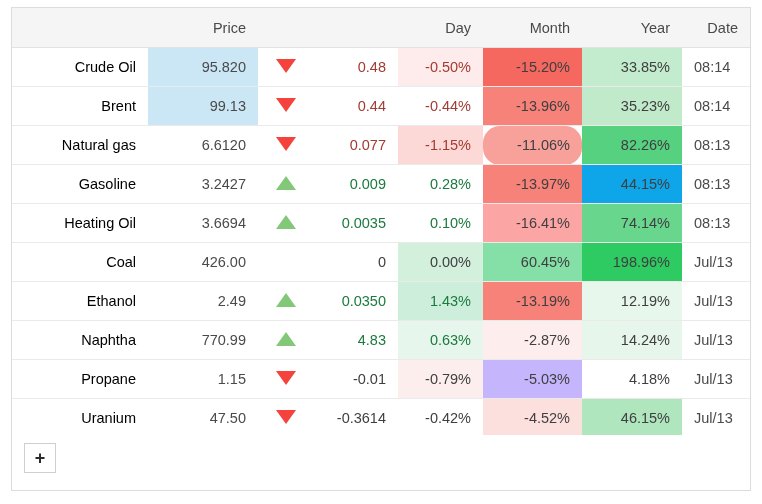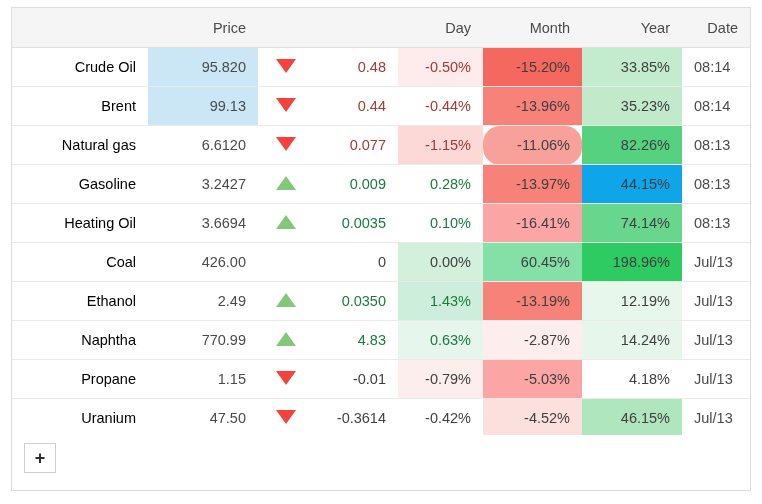--- a/index.html
+++ b/index.html
@@ -224,21 +224,21 @@
             <td class="month dark" style="background: rgb(253, 238, 237); padding-left: 16px;">-2.87%</td>
             <td class="year dark" style="background: rgb(230, 246, 235);">14.24%</td>
             <td class="date">Jul/13</td>
           </tr>
           <tr>
             <td class="name">Propane</td>
             <td class="price">1.15</td>
             <td class="arrow"><span class="tri down"></span></td>
             <td class="chg neu">-0.01</td>
             <td class="day neu" style="background: rgb(252, 238, 237);">-0.79%</td>
-            <td class="month dark" style="background: #fca5a5;">-5.03%</td>
+            <td class="month dark" style="background: #c4b5fd;">-5.03%</td>
             <td class="year dark" style="background: rgb(255, 255, 255); padding-left: 16px;">4.18%</td>
             <td class="date">Jul/13</td>
           </tr>
           <tr>
             <td class="name">Uranium</td>
             <td class="price">47.50</td>
             <td class="arrow"><span class="tri down"></span></td>
             <td class="chg neu">-0.3614</td>
             <td class="day neu" style="background: rgb(255, 255, 255);">-0.42%</td>
             <td class="month dark" style="background: rgb(252, 224, 222);">-4.52%</td>

